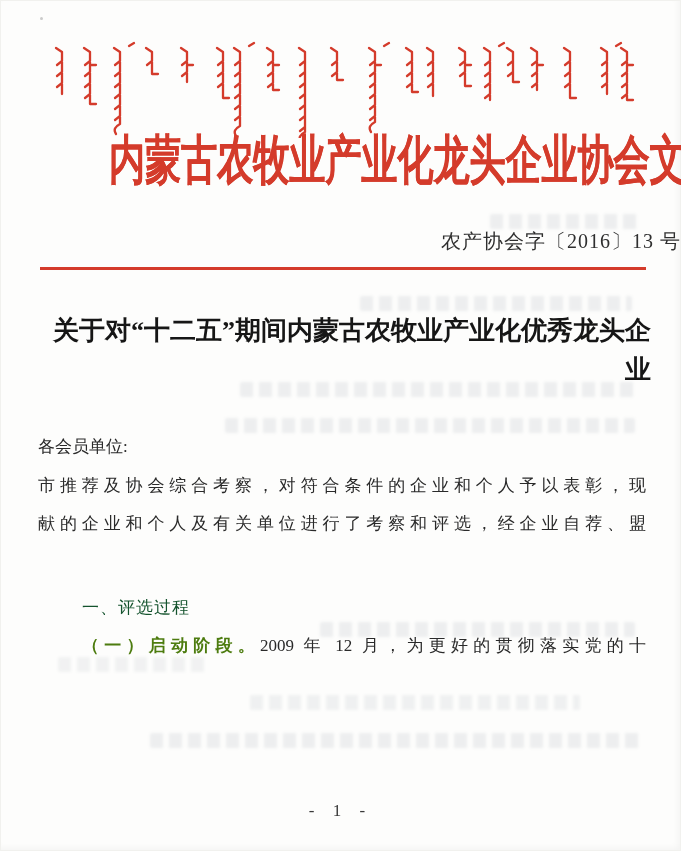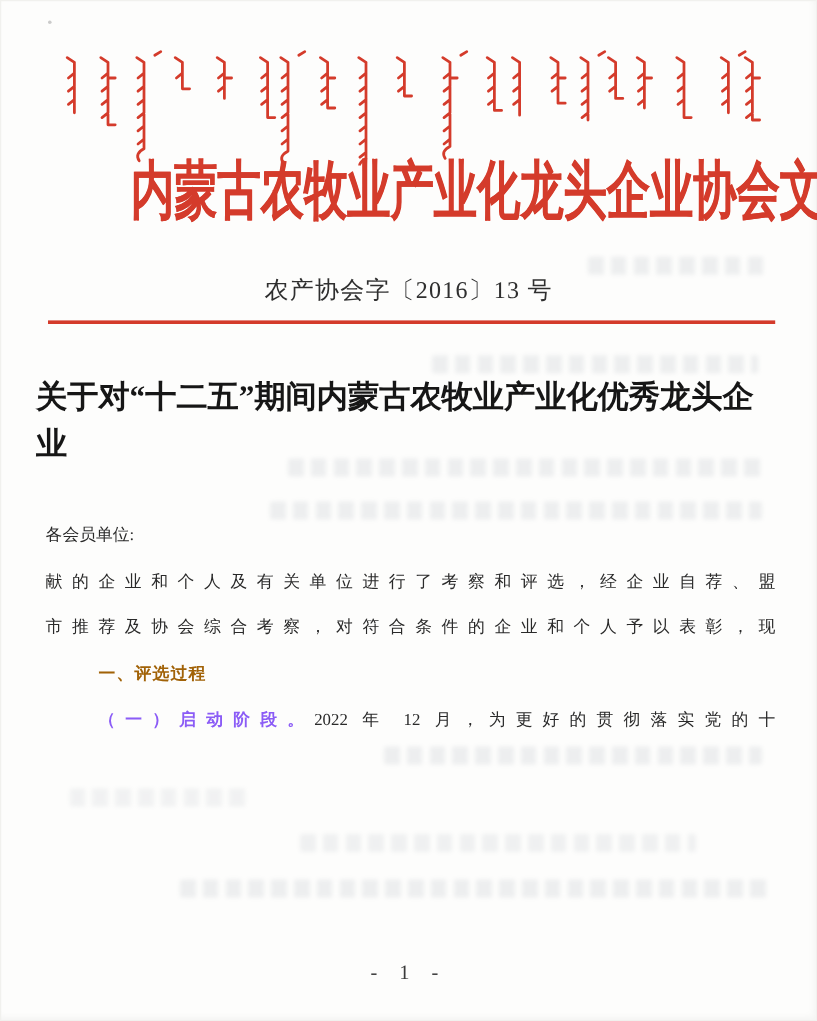--- a/index.html
+++ b/index.html
@@ -19,40 +19,40 @@
     position:absolute;left:0;top:124px;width:681px;height:72px;
     text-align:center;
     font-size:53px;font-weight:bold;line-height:72px;
     color:var(--accent,#d43b2b);
     transform:scaleX(0.68);transform-origin:50% 50%;
     white-space:nowrap;
     text-shadow:0.5px 0 0 var(--accent,#d43b2b);
   }
   .doc-number{
     position:absolute;left:0;top:228px;width:681px;
-    text-align:center;font-size:20px;letter-spacing:1px;color:#2f2f2f;
+    text-align:right;font-size:20px;letter-spacing:1px;color:#2f2f2f;
   }
   .red-rule{
     position:absolute;left:40px;top:267px;width:606px;height:3px;
     background:var(--accent,#cf3322);
   }
   .doc-title{
     position:absolute;left:30px;top:311px;width:621px;
-    text-align:left;font-weight:bold;color:#161616;
+    text-align:right;font-weight:bold;color:#161616;
     font-size:26px;line-height:39px;letter-spacing:0px;
   }
   .body-text{
     position:absolute;left:38px;top:428px;width:608px;
-    font-size:14px;line-height:38.6px;color:#2a2a2a;
+    font-size:17px;line-height:38.6px;color:#2a2a2a;
   }
   .bline{width:608px;}
   .jline{text-align:justify;text-align-last:justify;}
   .indent{padding-left:44px;width:564px;}
-  .bold{font-weight:bold;color:#8b5cf6;margin-top:32px;}
-  .heading{font-weight:bold;color:#a16207;letter-spacing:1px;}
+  .bold{font-weight:bold;color:#4d7c0f;margin-top:32px;}
+  .heading{font-weight:normal;color:#14532d;letter-spacing:1px;margin-top:45px;}
   .page-number{
     position:absolute;left:0;top:801px;width:681px;
     text-align:center;font-size:17px;color:#3a3a3a;letter-spacing:7px;
     font-family:"Liberation Serif","DejaVu Serif",serif;
   }
   
   .ghost{
     position:absolute;height:15px;
     background:repeating-linear-gradient(90deg,#7d8794 0 13px,transparent 13px 19px);
     opacity:0.12;filter:blur(1.6px);border-radius:2px;
@@ -93,24 +93,24 @@
   <div class="doc-number">农产协会字〔2016〕13 号</div>
 
   <div class="red-rule"></div>
 
   <div class="doc-title">
     <div>关于对“十二五”期间内蒙古农牧业产业化优秀龙头企业</div>
   </div>
 
   <div class="body-text">
     <div class="bline">各会员单位:</div>
+    <div class="bline jline">市推荐及协会综合考察，对符合条件的企业和个人予以表彰，现</div>
     <div class="bline jline">献的企业和个人及有关单位进行了考察和评选，经企业自荐、盟</div>
-    <div class="bline jline">市推荐及协会综合考察，对符合条件的企业和个人予以表彰，现</div>
     <div class="bline heading indent">一、评选过程</div>
-    <div class="bline jline indent"><span class="bold">（一）启动阶段。</span><span>2022 年 12 月，为更好的贯彻落实党的十</span></div>
+    <div class="bline jline indent"><span class="bold">（一）启动阶段。</span><span>2009 年 12 月，为更好的贯彻落实党的十</span></div>
   </div>
 
   <div class="ghost" style="left:490px;top:214px;width:150px;"></div>
   <div class="ghost" style="left:360px;top:296px;width:272px;"></div>
   <div class="ghost" style="left:240px;top:382px;width:396px;"></div>
   <div class="ghost" style="left:225px;top:418px;width:410px;"></div>
   <div class="ghost" style="left:320px;top:622px;width:315px;"></div>
   <div class="ghost" style="left:58px;top:657px;width:150px;opacity:.09;"></div>
   <div class="ghost" style="left:250px;top:695px;width:330px;opacity:.10;"></div>
   <div class="ghost" style="left:150px;top:733px;width:490px;"></div>

